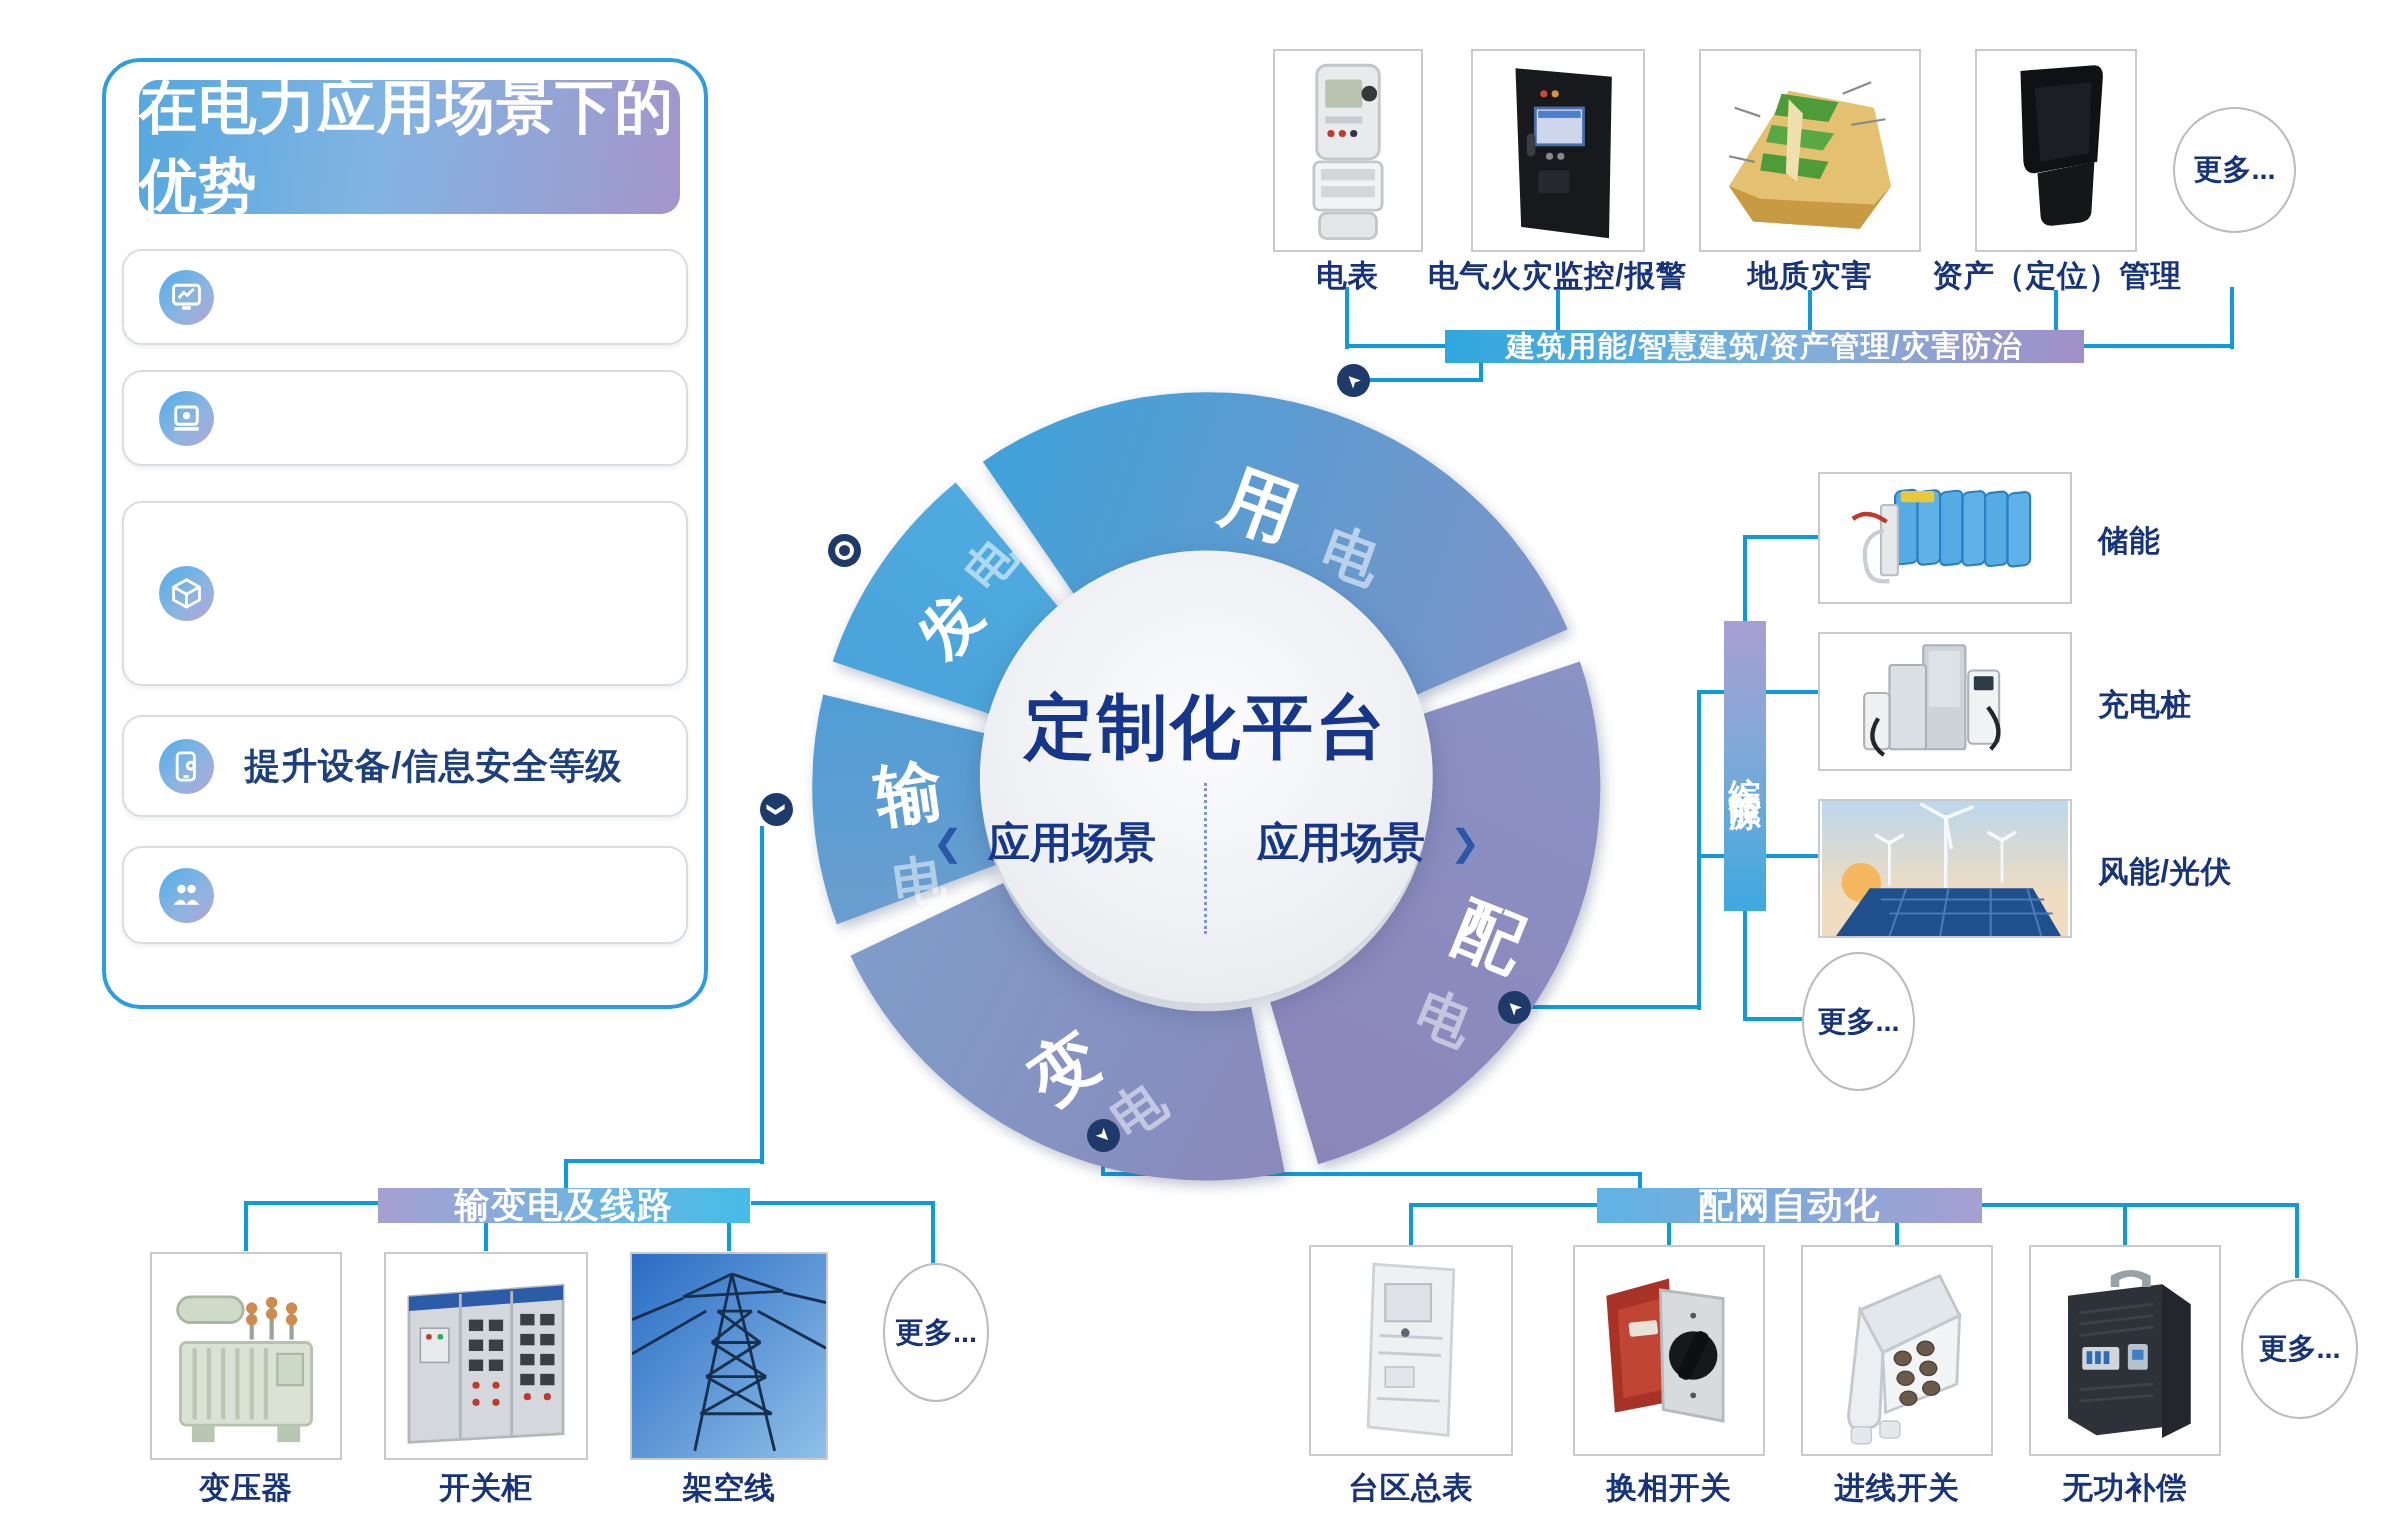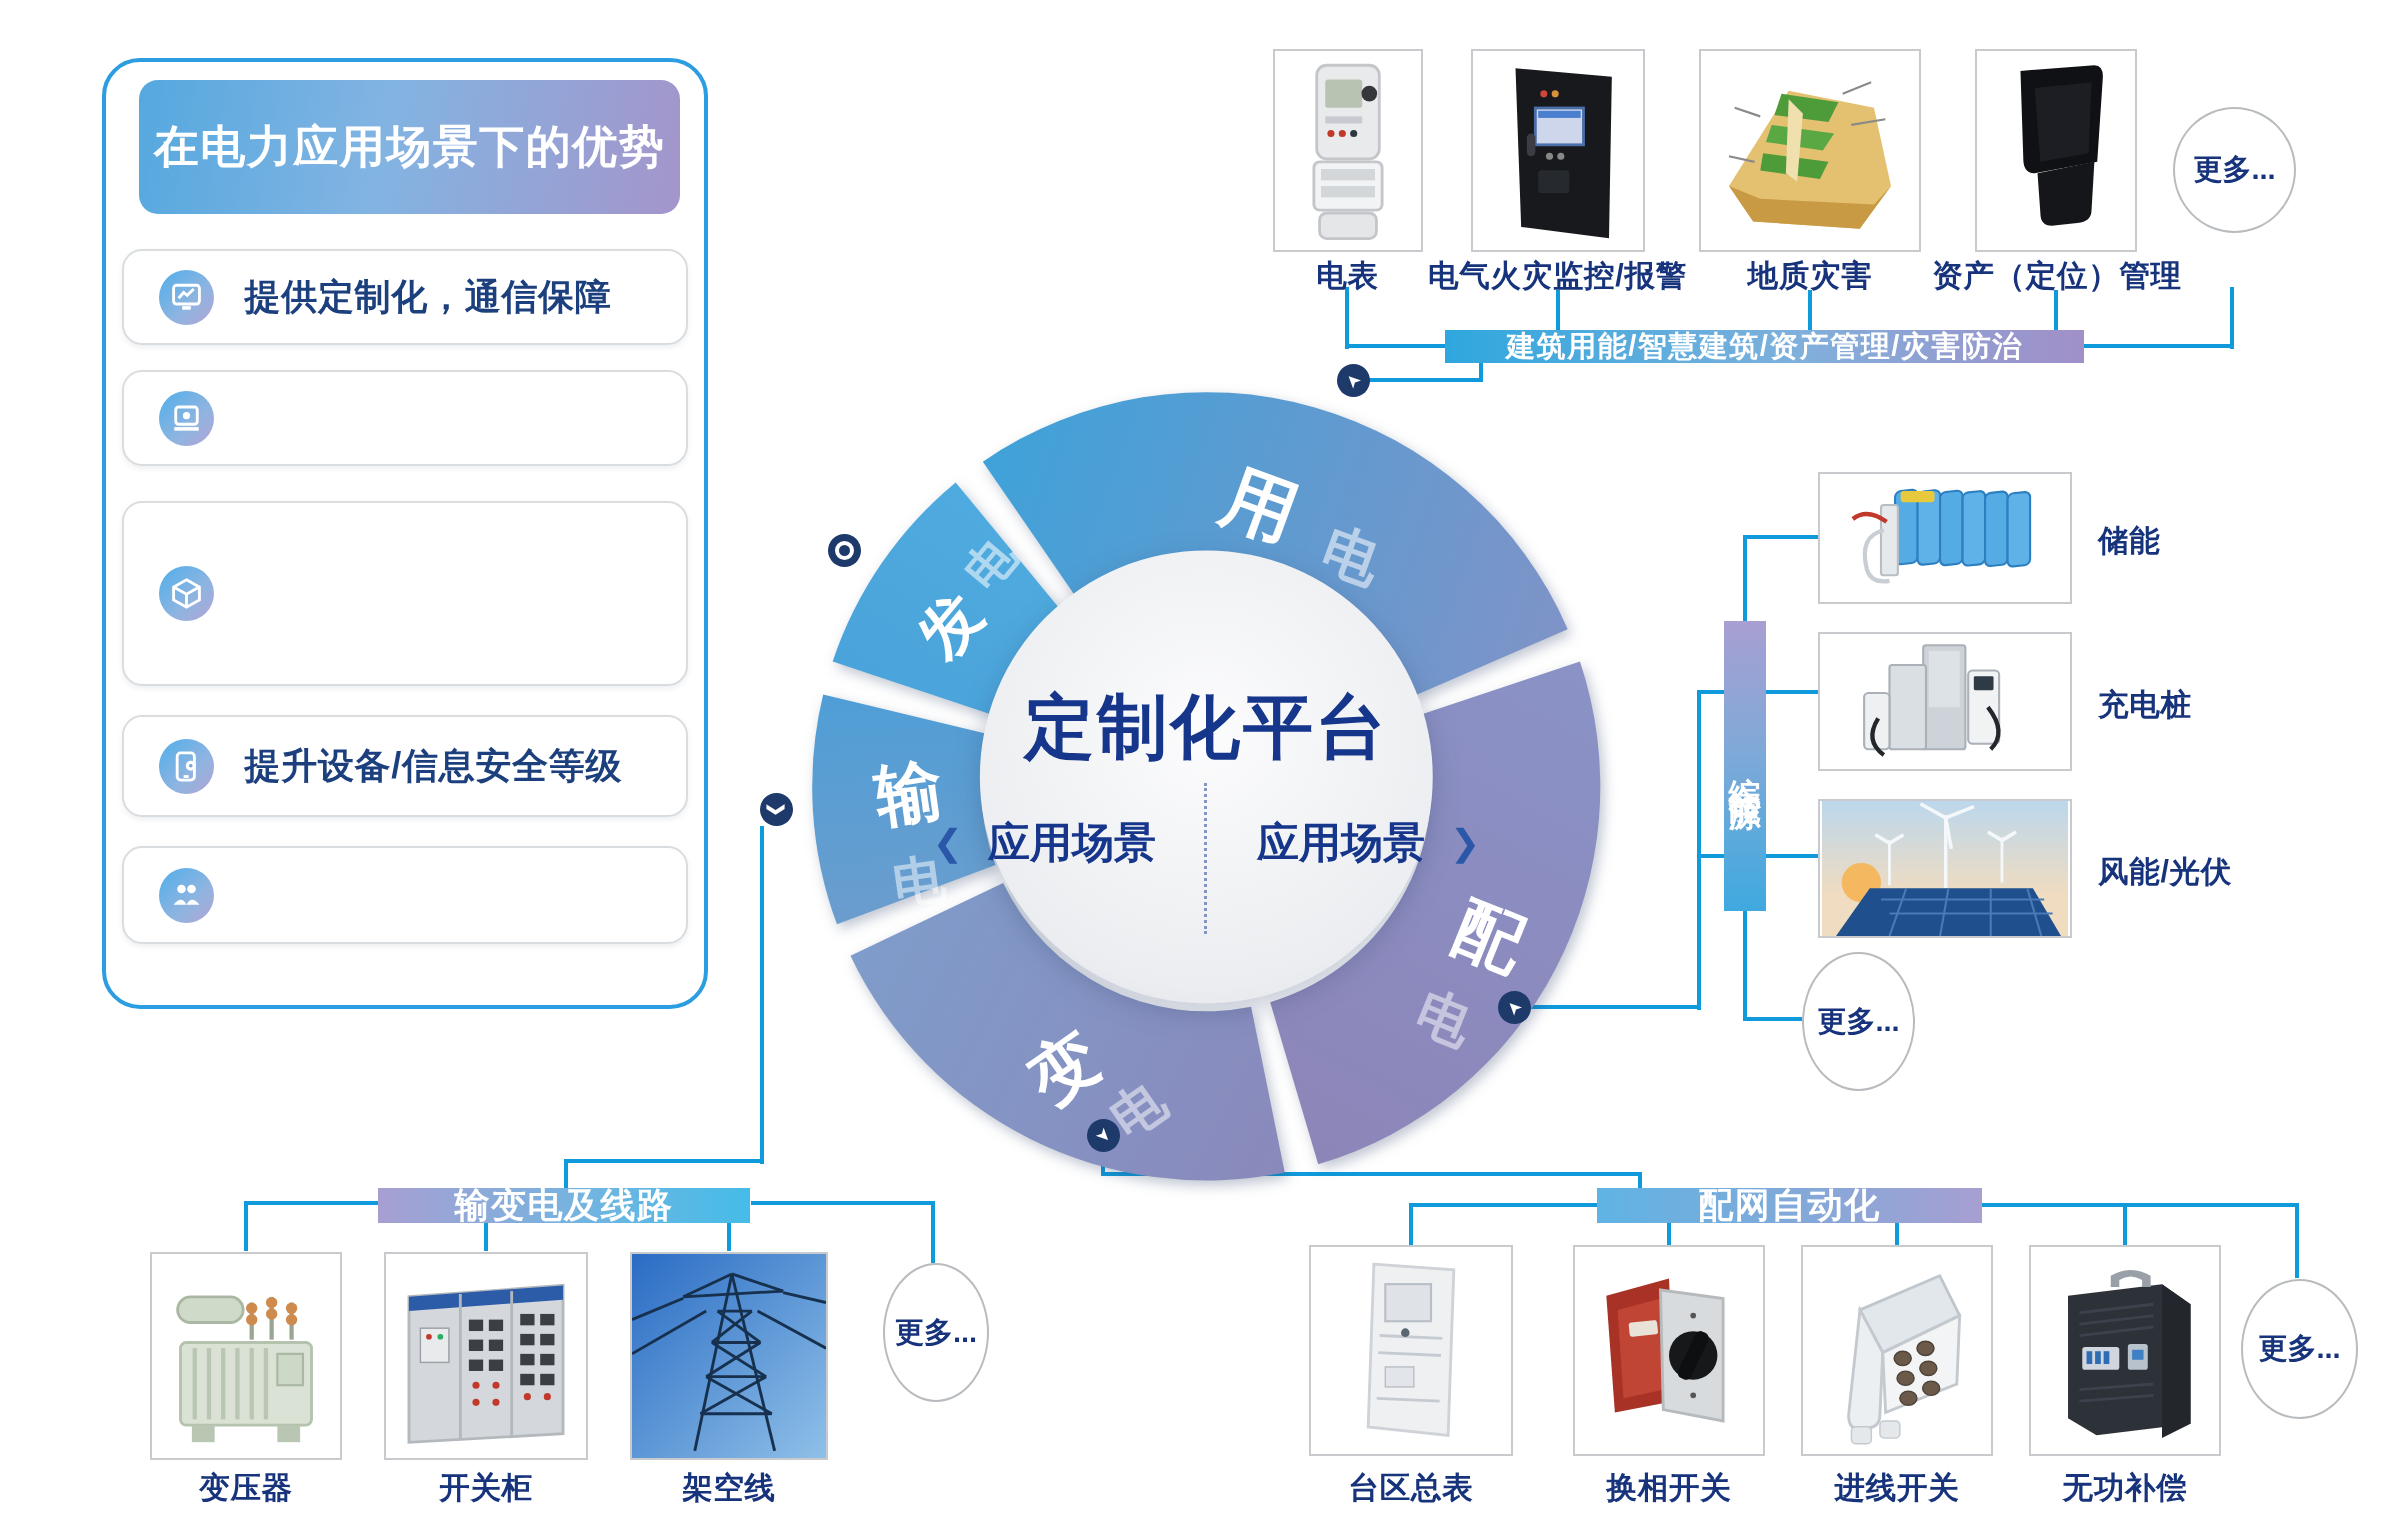--- a/index.html
+++ b/index.html
@@ -9,21 +9,21 @@
   }
   .abs{position:absolute;}
   
   .panel{
     left:102px;top:58px;width:606px;height:951px;
     border:4.4px solid #2b9de0;border-radius:38px;background:#fff;box-sizing:border-box;
   }
   .panel-title{
     left:134px;top:76px;width:541px;height:134px;border-radius:19px;
     background:linear-gradient(100deg,#55a8df 0%,#82b4e2 45%,#a495cb 100%);
-    color:#fff;font-size:45px;font-weight:700;letter-spacing:1.5px;
+    color:#fff;font-size:58px;font-weight:700;letter-spacing:1.5px;
     display:flex;align-items:center;justify-content:center;
   }
   .adv-card{
     left:122px;width:566px;border:2.2px solid #dadde0;border-radius:20.3px;background:#fff;
     box-shadow:0 2.9px 5.8px rgba(120,130,145,.12);
     display:flex;align-items:center;box-sizing:border-box;padding-left:35px;
   }
   .adv-icon{
     width:55px;height:55px;border-radius:50%;flex:0 0 55px;
     background:linear-gradient(135deg,#5fb0e8 15%,#8fb4e0 60%,#b2a5d5 100%);
@@ -86,21 +86,20 @@
   <div class="abs panel-title" style="left:33px;top:18px;">在电力应用场景下的优势</div>
 </aside>
 <div class="abs adv-card" style="top:249px;height:96px;">
   <span class="adv-icon">
     <svg width="33" height="33" viewBox="0 0 46 46">
         <rect x="5" y="6" width="36" height="26" rx="4" fill="none" stroke="#fff" stroke-width="4"></rect>
         <polyline points="12,24 19,16 24,20 33,11" fill="none" stroke="#fff" stroke-width="4"></polyline>
         <rect x="17" y="35" width="12" height="5" fill="#fff"></rect>
       </svg>
   </span>
-  <span class="adv-text">提供定制化，通信保障</span>
 </div>
 <div class="abs adv-card" style="top:370px;height:96px;">
   <span class="adv-icon">
     <svg width="33" height="33" viewBox="0 0 46 46">
         <rect x="8" y="7" width="30" height="24" rx="4" fill="none" stroke="#fff" stroke-width="4"></rect>
         <circle cx="23" cy="19" r="5" fill="#fff"></circle>
         <rect x="6" y="35" width="34" height="5" fill="#fff"></rect>
       </svg>
   </span>
 </div>

